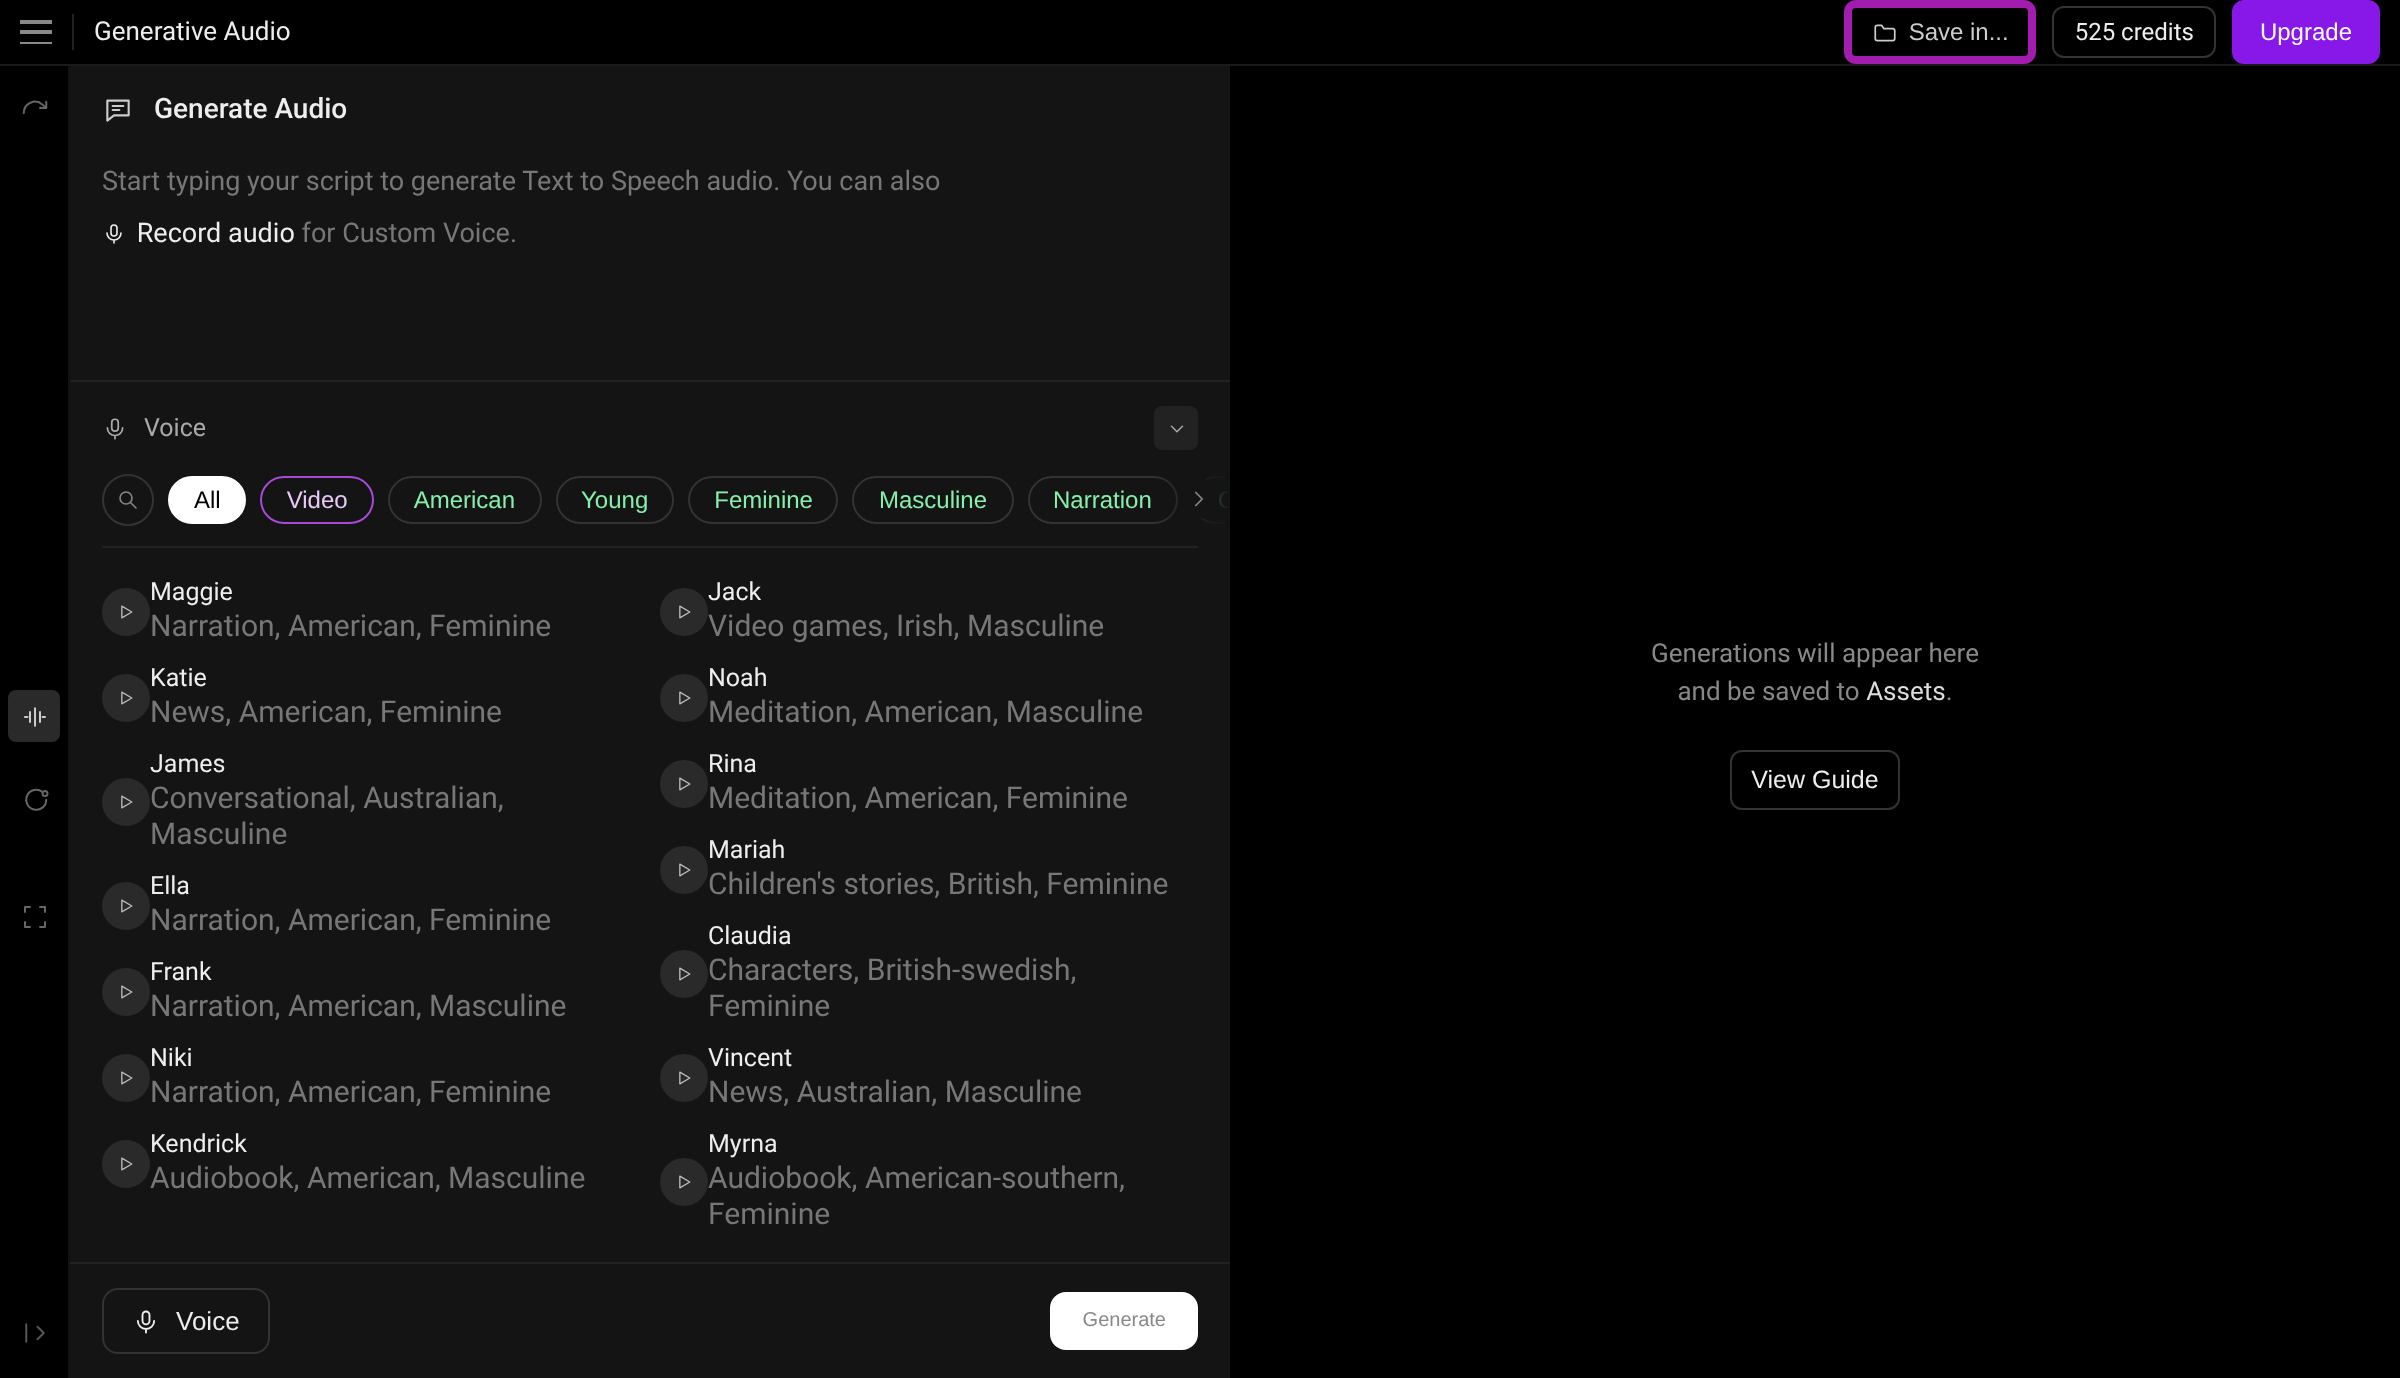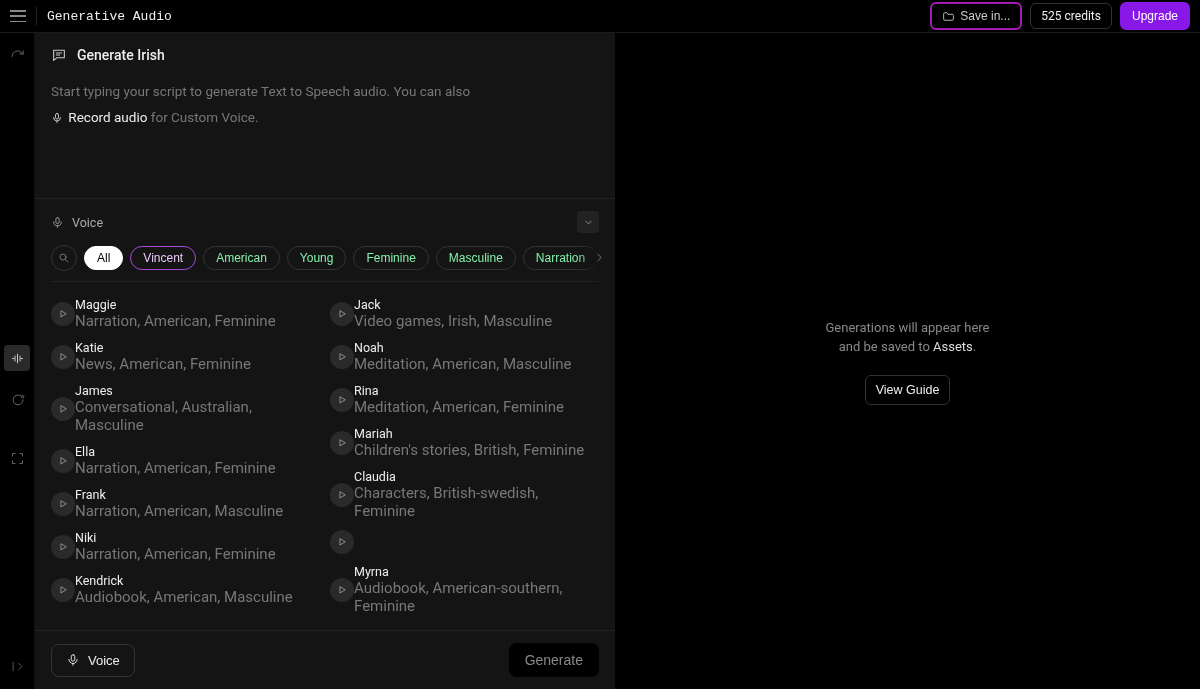--- a/index.html
+++ b/index.html
@@ -1,24 +1,24 @@
 <!DOCTYPE html>
 <html><head>
 <meta charset="utf-8">
 <style>
 * { margin: 0; padding: 0; box-sizing: border-box; }
 body { font-family: -apple-system, BlinkMacSystemFont, "Segoe UI", Roboto, sans-serif; background: #000; color: #fff; width: 1200px; height: 689px; overflow: hidden; }
 .topbar { height: 33px; display: flex; align-items: center; justify-content: space-between; padding: 0 10px; border-bottom: 1px solid #1a1a1a; }
-.topbar-left { display: flex; align-items: center; gap: 10px; font-family: Liberation Mono, monospace; }
+.topbar-left { display: flex; align-items: center; gap: 10px; }
 .hamburger { width: 16px; height: 12px; display: flex; flex-direction: column; justify-content: space-between; cursor: pointer; }
 .hamburger span { height: 1.5px; background: #888; }
 .divider-v { width: 1px; height: 18px; background: #222; }
 .app-title { font-size: 13px; font-weight: 400; color: #eee; }
 .topbar-right { display: flex; align-items: center; gap: 8px; }
-.btn { border: 2px solid #a21caf; background: transparent; color: #ccc; font-size: 12px; padding: 5px 10px; border-radius: 6px; cursor: pointer; display: flex; align-items: center; gap: 5px; }
+.btn { border: 4px solid #a21caf; background: transparent; color: #ccc; font-size: 12px; padding: 5px 10px; border-radius: 6px; cursor: pointer; display: flex; align-items: center; gap: 5px; }
 .btn-upgrade { background: #8818e8; border-color: #8818e8; color: #fff; }
 .credits { font-size: 12px; color: #eee; border: 1px solid #333; padding: 5px 10px; border-radius: 6px; }
 
 .main { display: flex; height: calc(100% - 33px); }
 .iconrail { width: 35px; background: #000; display: flex; flex-direction: column; align-items: center; padding-top: 14px; gap: 20px; border-right: 1px solid #111; position: relative; }
 .iconrail .icon { width: 18px; height: 18px; color: #666; cursor: pointer; display: flex; align-items: center; justify-content: center; }
 .iconrail .icon.active { background: #2a2a2a; border-radius: 4px; width: 26px; height: 26px; color: #ccc; }
 .iconrail .spacer { flex: 1; }
 .iconrail .bottom-icon { margin-bottom: 14px; color: #555; }
 
@@ -49,21 +49,21 @@
 
 .voice-grid { display: grid; grid-template-columns: 1fr 1fr; padding: 4px 16px 10px; column-gap: 10px; overflow-y: auto; }
 .voice-item { display: flex; align-items: center; gap: 0; padding: 5px 0; cursor: pointer; }
 .play-btn { width: 24px; height: 24px; border-radius: 50%; background: #2a2a2a; display: flex; align-items: center; justify-content: center; color: #bbb; flex-shrink: 0; }
 .voice-info { display: flex; flex-direction: column; }
 .voice-name { font-size: 12.5px; color: #eee; }
 .voice-desc { font-size: 15px; color: #777; }
 
 .footer-bar { border-top: 1px solid #222; padding: 12px 16px; display: flex; align-items: center; justify-content: space-between; }
 .voice-btn { border: 1px solid #333; background: transparent; color: #eee; font-size: 13px; padding: 8px 14px; border-radius: 8px; display: flex; align-items: center; gap: 8px; cursor: pointer; }
-.gen-btn { border: none; background: #000000; color: #888; font-size: 14px; padding: 9px 16px; border-radius: 8px; cursor: pointer; }
+.gen-btn { border: none; background: #ffffff; color: #888; font-size: 10px; padding: 9px 16px; border-radius: 8px; cursor: pointer; }
 
 .empty-state { text-align: center; color: #888; font-size: 13px; line-height: 1.5; }
 .empty-state a { color: #ddd; text-decoration: none; }
 .view-guide { margin-top: 18px; border: 1px solid #333; background: transparent; color: #eee; font-size: 12.5px; padding: 7px 10px; border-radius: 6px; cursor: pointer; }
 
 svg { fill: none; stroke: currentColor; stroke-width: 1.6; stroke-linecap: round; stroke-linejoin: round; }
 </style>
 </head>
 <body>
 
@@ -120,21 +120,21 @@
         </svg>
       </div>
   </div>
 
   <div class="left-panel">
     <div class="section-header">
       <svg viewBox="0 0 24 24">
           <path d="M4 5h16v11H9l-5 4z"></path>
           <path d="M8 9h8M8 12h5"></path>
         </svg>
-      <div class="section-title">Generate Irish</div>
+      <div class="section-title">Generate Audio</div>
     </div>
     <div class="script-area">
       <span>Start typing your script to generate Text to Speech audio. You can also</span><br>
       <svg class="mic-inline" width="12" height="12" viewBox="0 0 24 24" style="stroke:#eee">
           <rect x="9" y="3" width="6" height="11" rx="3"></rect>
           <path d="M5 11a7 7 0 0 0 14 0M12 18v3"></path>
         </svg>
       <span class="record-link">Record audio</span><span> for Custom Voice.</span>
     </div>
 
@@ -157,21 +157,21 @@
       </div>
 
       <div class="chips">
         <div class="search-chip">
             <svg width="12" height="12" viewBox="0 0 24 24">
               <circle cx="10" cy="10" r="6"></circle>
               <path d="M20 20l-5-5"></path>
             </svg>
           </div>
         <button class="chip active">All</button>
-        <button class="chip highlight">Vincent</button>
+        <button class="chip highlight">Video</button>
         <button class="chip">American</button>
         <button class="chip">Young</button>
         <button class="chip">Feminine</button>
         <button class="chip">Masculine</button>
         <button class="chip">Narration</button>
         <button class="chip">Calm</button>
 
         <div class="scroll-right">
             <svg width="13" height="13" viewBox="0 0 24 24">
               <path d="M9 6l6 6-6 6"></path>
@@ -314,20 +314,24 @@
               <div class="voice-info">
                 <div class="voice-name">Claudia</div>
                 <div class="voice-desc">Characters, British-swedish, Feminine</div>
               </div>
             </div>
           <div class="voice-item">
               <div class="play-btn">
                 <svg width="10" height="10" viewBox="0 0 24 24" fill="currentColor" stroke="none">
                   <path d="M7 5v14l12-7z"></path>
                 </svg>
+              </div>
+              <div class="voice-info">
+                <div class="voice-name">Vincent</div>
+                <div class="voice-desc">News, Australian, Masculine</div>
               </div>
             </div>
           <div class="voice-item">
               <div class="play-btn">
                 <svg width="10" height="10" viewBox="0 0 24 24" fill="currentColor" stroke="none">
                   <path d="M7 5v14l12-7z"></path>
                 </svg>
               </div>
               <div class="voice-info">
                 <div class="voice-name">Myrna</div>

